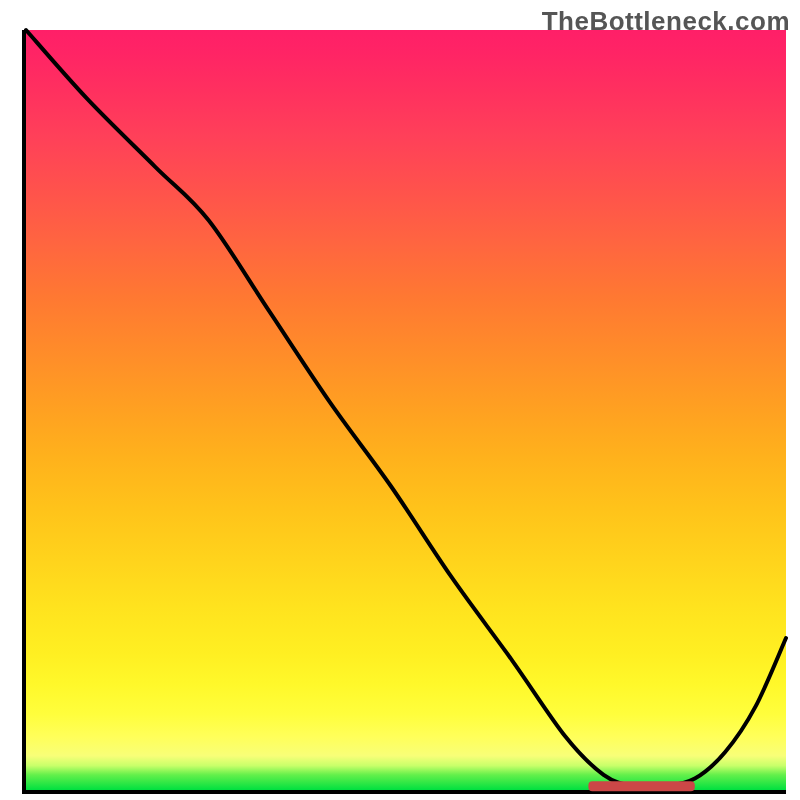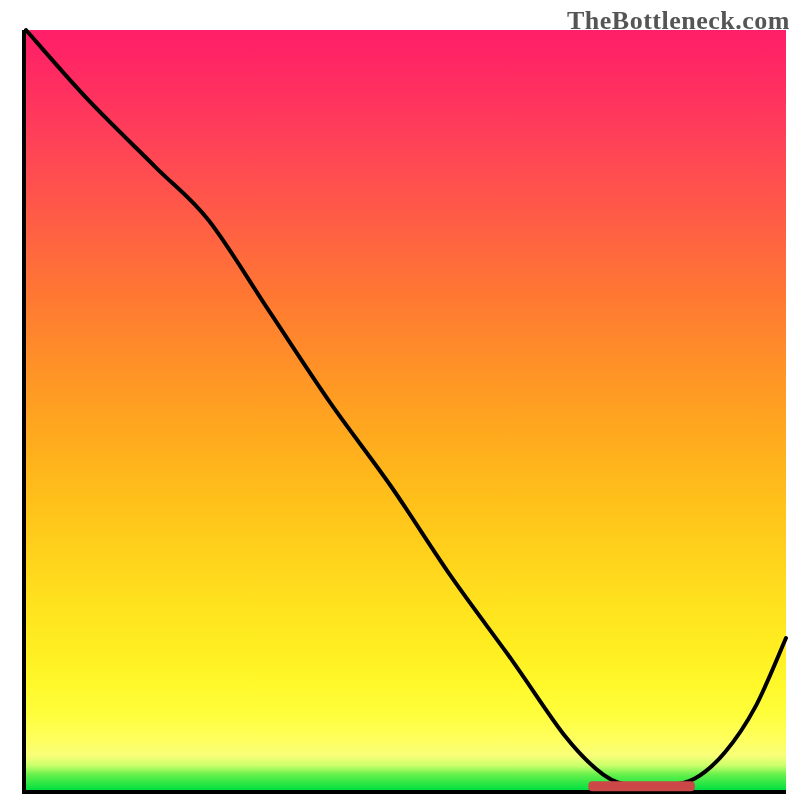--- a/index.html
+++ b/index.html
@@ -16,21 +16,20 @@
     height: 800px;
   }
   .watermark {
     position: absolute;
     top: 6px;
     right: 10px;
     font-size: 26px;
     font-weight: bold;
     color: #555555;
     letter-spacing: 0.5px;
-    font-family: Liberation Serif, serif;
   }
   .plot-frame {
     position: absolute;
     left: 22px;
     top: 30px;
     width: 760px;
     height: 760px;
     background: linear-gradient(to top,
       #00e040 0%,
       #64f04b 2.0%,

